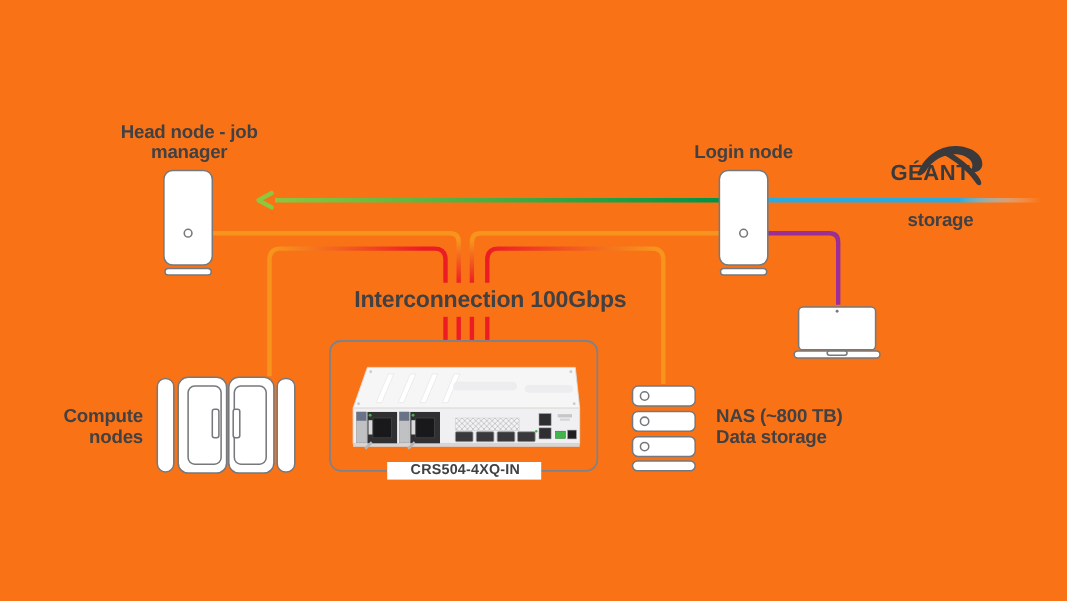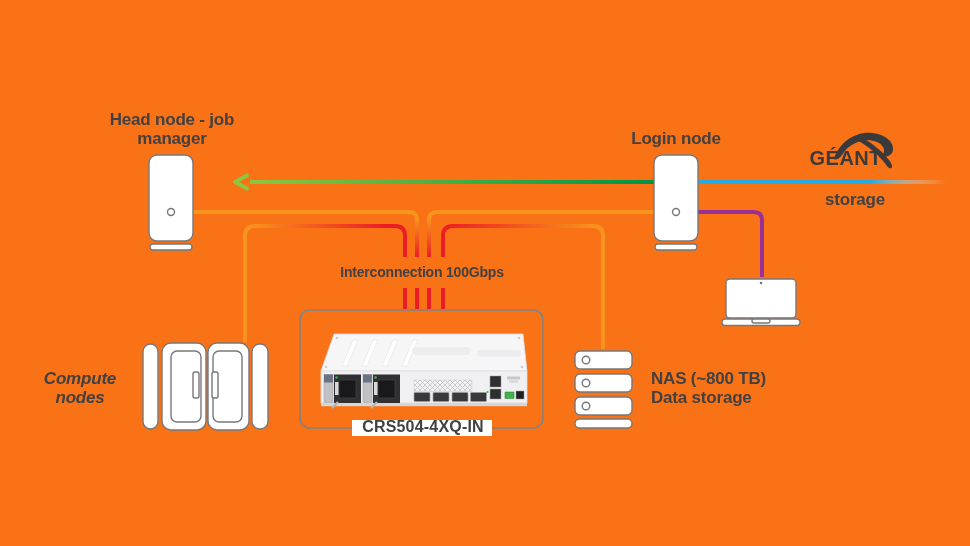--- a/index.html
+++ b/index.html
@@ -6,23 +6,23 @@
   .canvas{
     position:relative;width:970px;height:546px;background:#f97316;overflow:hidden;
     font-family:"Liberation Sans","DejaVu Sans",sans-serif;
   }
   .canvas svg.layer{position:absolute;left:0;top:0;}
   .lbl{
     position:absolute;color:#414042;font-weight:bold;letter-spacing:-0.2px;
     line-height:19px;font-size:17px;white-space:nowrap;
   }
   .lbl.center{text-align:center;}
-  .lbl.right{text-align:center;font-style:italic;}
-  .lbl-interconnect{font-size:14px;line-height:17px;}
-  .lbl-crs{font-size:16px;letter-spacing:0.2px;}
+  .lbl.right{text-align:right;}
+  .lbl-interconnect{font-size:21px;line-height:17px;}
+  .lbl-crs{font-size:13px;letter-spacing:0.2px;}
   .geant-word{
     position:absolute;color:#3a3a3c;font-weight:600;font-size:20px;
     letter-spacing:0.5px;text-align:right;line-height:20px;
   }
 </style>
 </head>
 <body>
 
 <div class="canvas">
 

